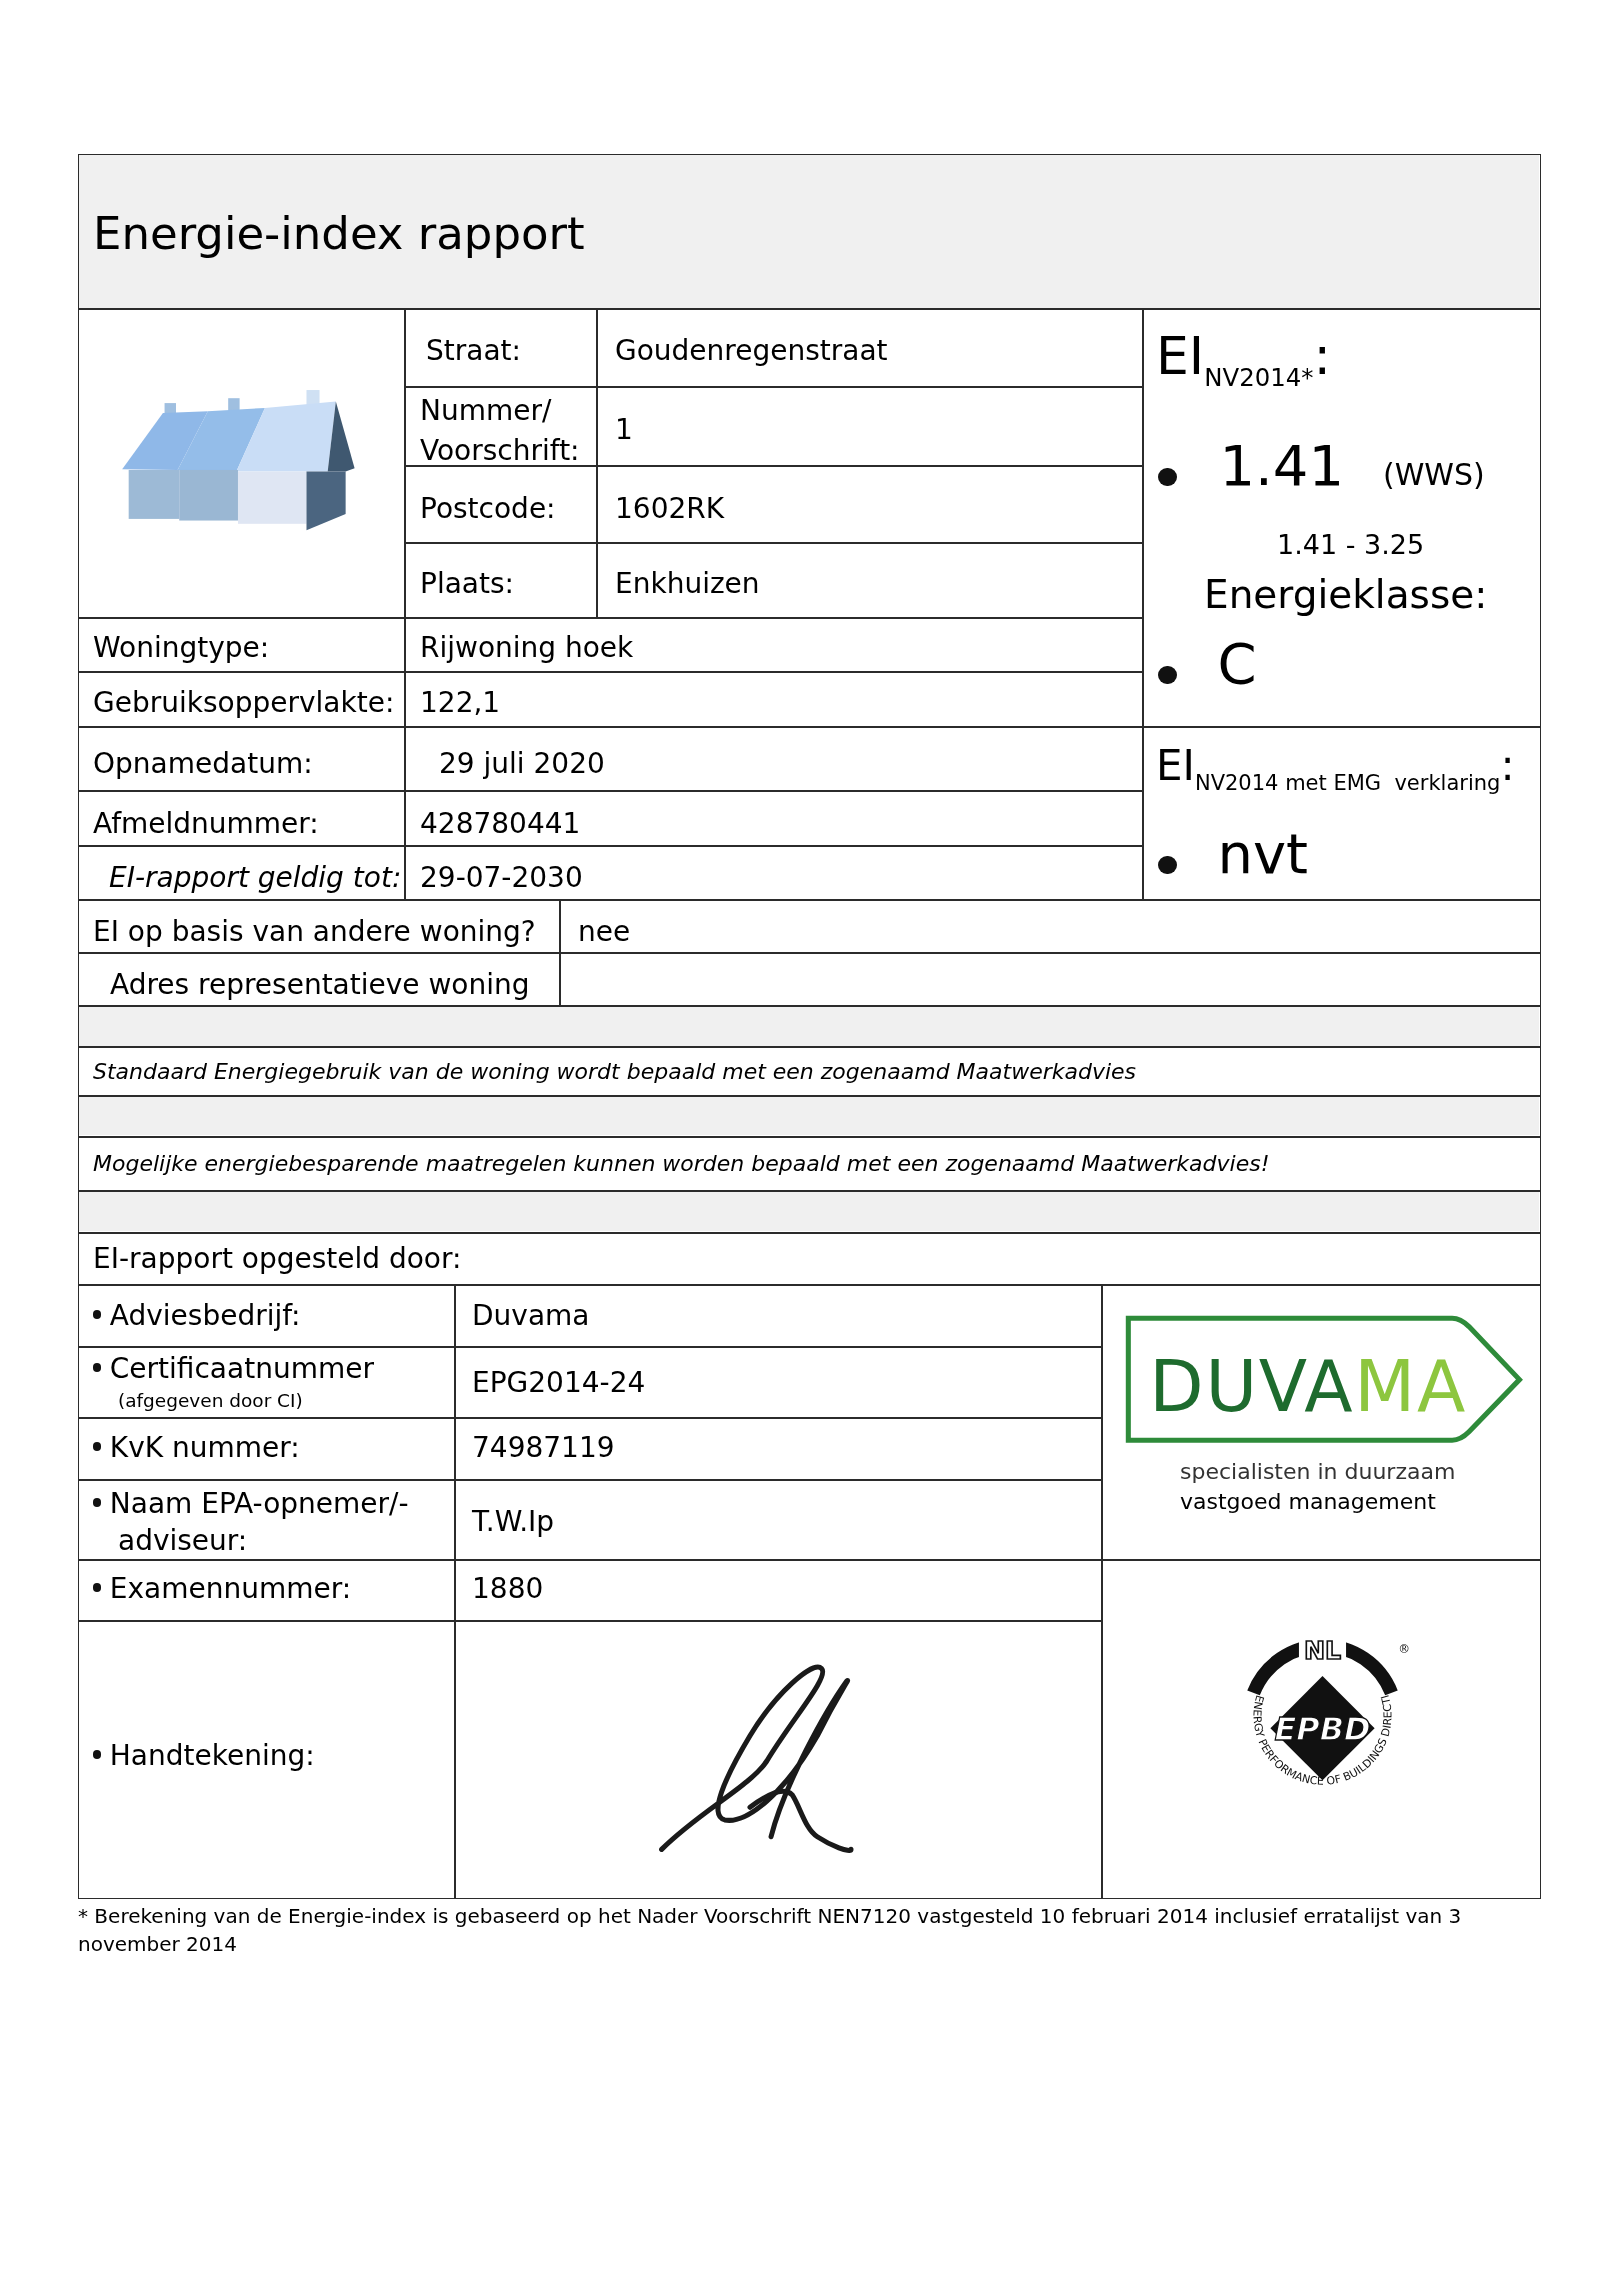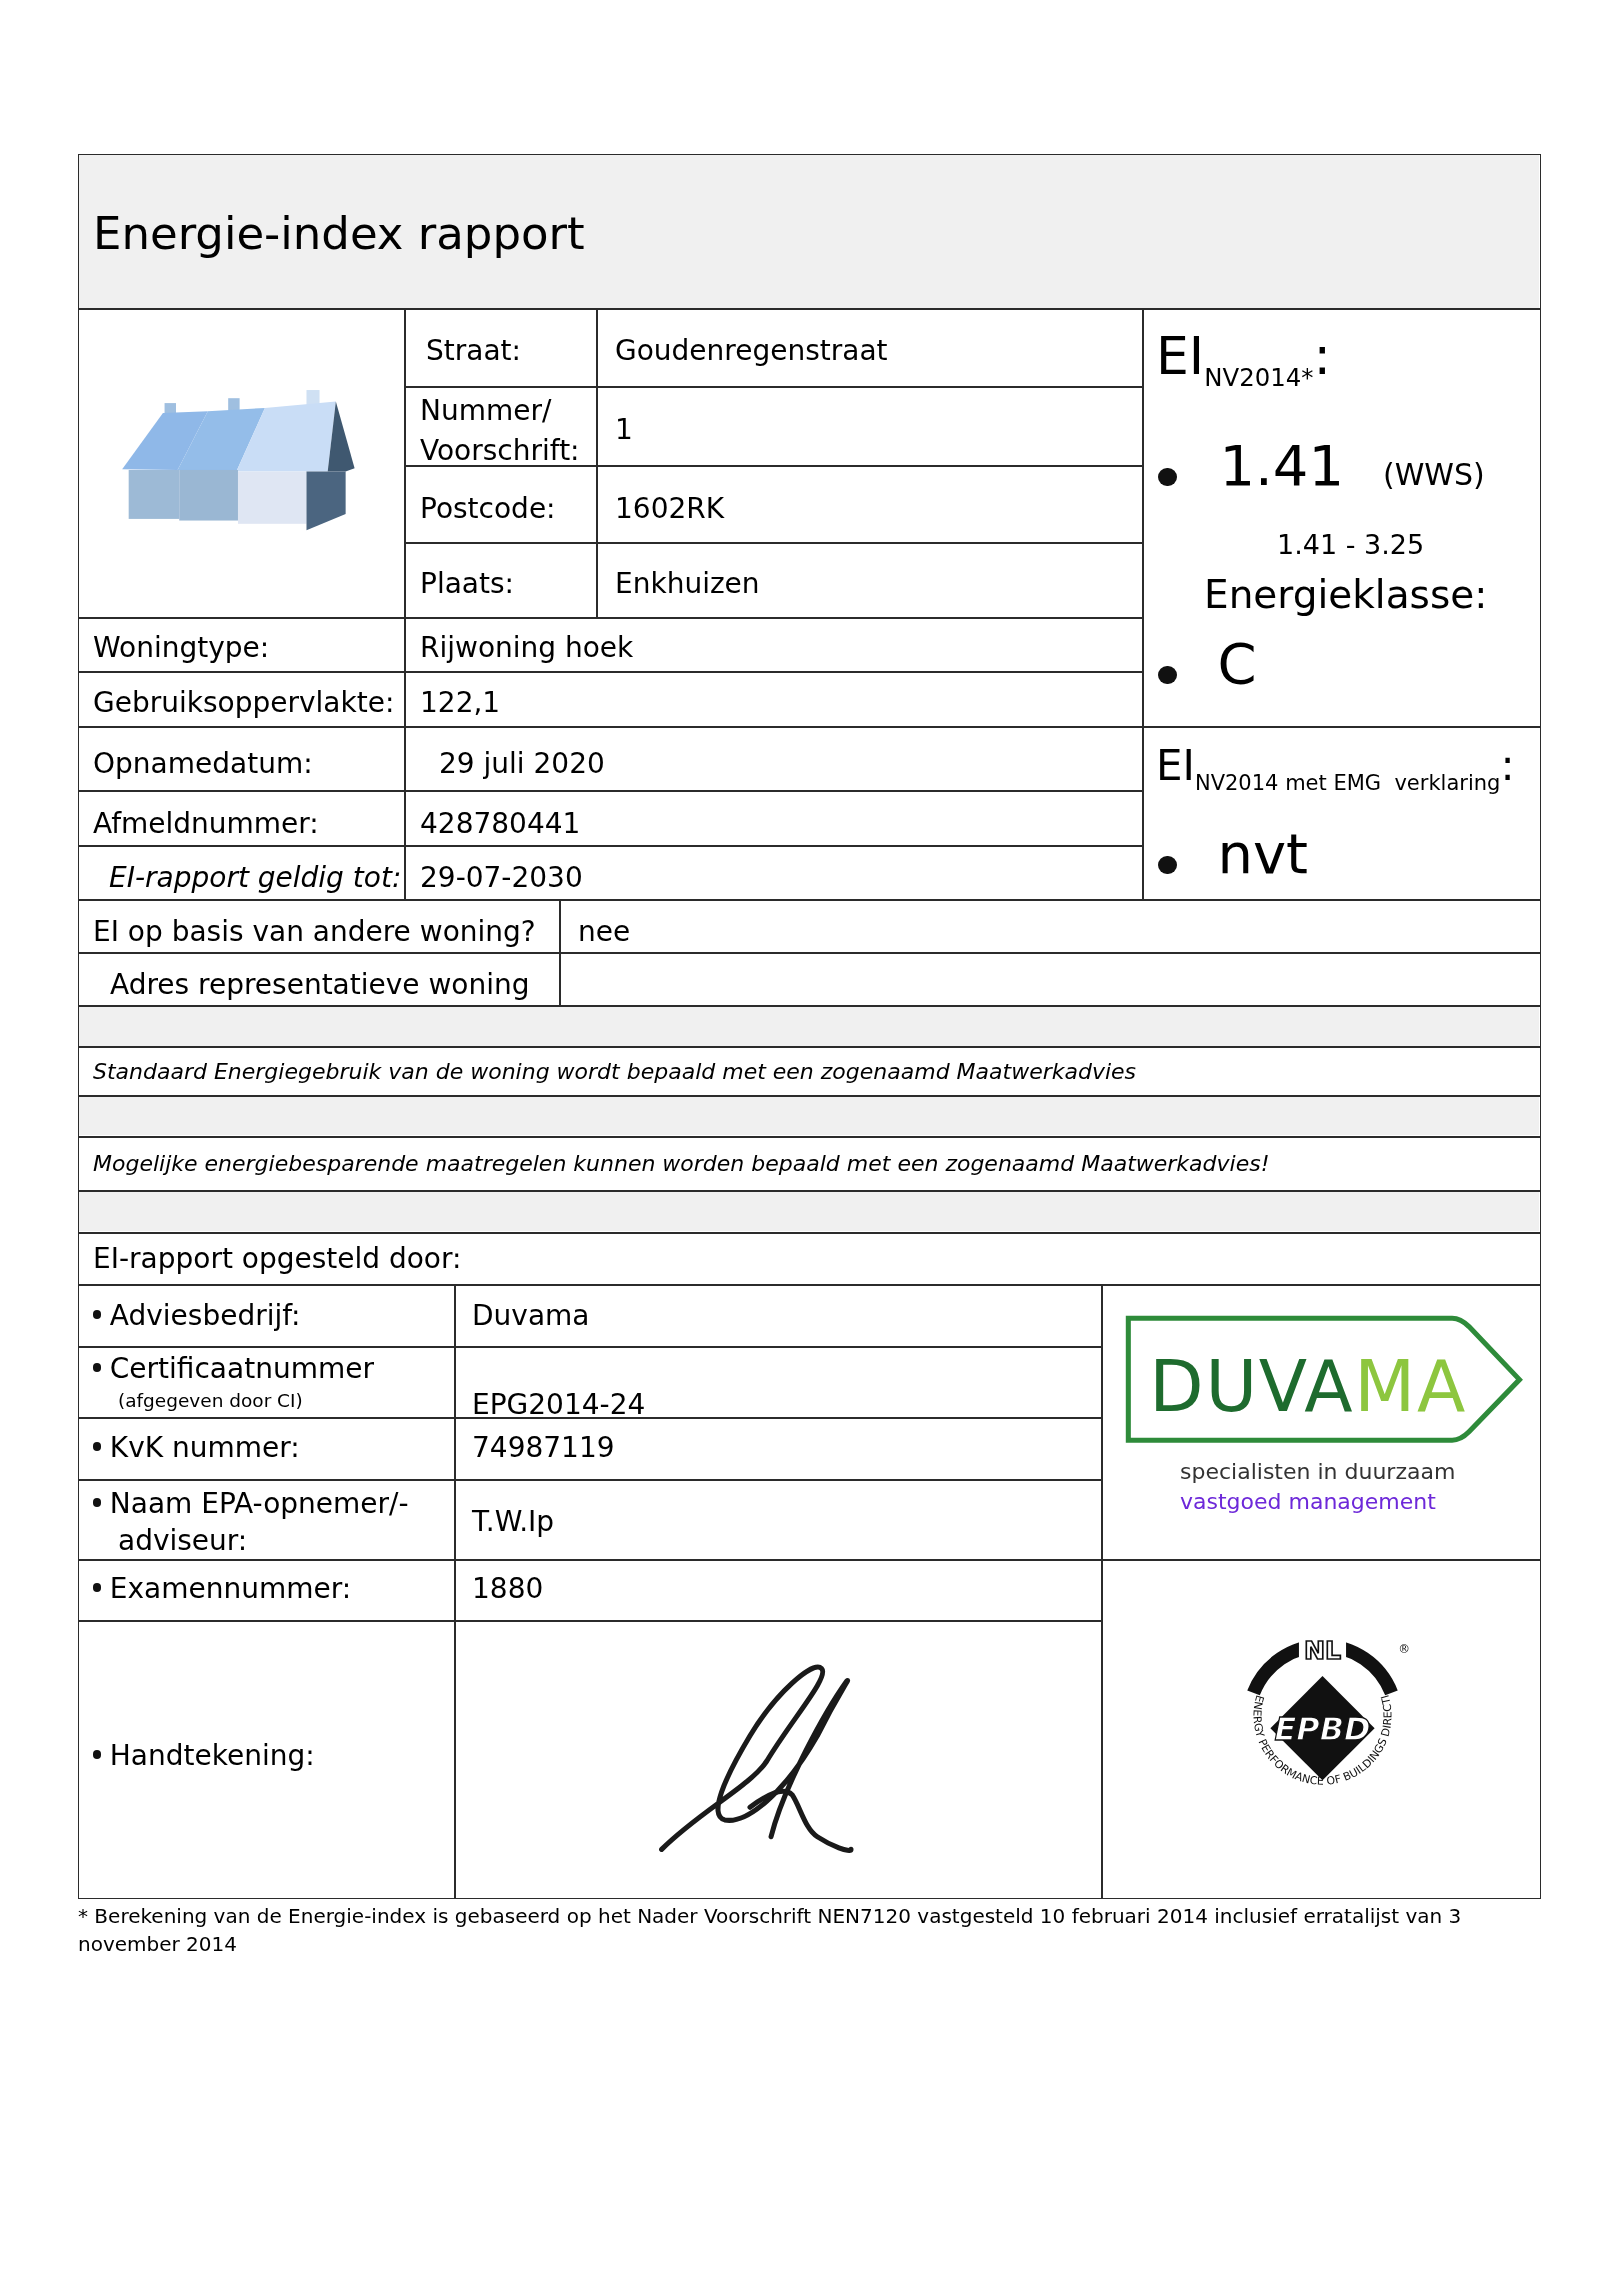--- a/index.html
+++ b/index.html
@@ -125,21 +125,21 @@
 <div class="txt ital" style="left:93px;top:1061px;">Standaard Energiegebruik van de woning wordt bepaald met een zogenaamd Maatwerkadvies</div>
 <div class="txt ital" style="left:93px;top:1153px;">Mogelijke energiebesparende maatregelen kunnen worden bepaald met een zogenaamd Maatwerkadvies!</div>
 
 <div class="txt" style="left:93px;top:1245px;">EI-rapport opgesteld door:</div>
 
 <div class="txt" style="left:93px;top:1302px;"><span class="bul"></span><span>Adviesbedrijf:</span></div>
 <div class="txt" style="left:472px;top:1302px;">Duvama</div>
 
 <div class="txt" style="left:93px;top:1355px;"><span class="bul"></span><span>Certificaatnummer</span></div>
 <div class="txt small" style="left:118px;top:1392px;">(afgegeven door CI)</div>
-<div class="txt" style="left:472px;top:1369px;margin-top:22px;">EPG2014-24</div>
+<div class="txt" style="left:472px;top:1369px;">EPG2014-24</div>
 
 <div class="txt" style="left:93px;top:1434px;"><span class="bul"></span><span>KvK nummer:</span></div>
 <div class="txt" style="left:472px;top:1434px;">74987119</div>
 
 <div class="txt" style="left:93px;top:1490px;"><span class="bul"></span><span>Naam EPA-opnemer/-</span></div>
 <div class="txt" style="left:118px;top:1527px;">adviseur:</div>
 <div class="txt" style="left:472px;top:1508px;">T.W.Ip</div>
 
 <div class="txt" style="left:93px;top:1575px;"><span class="bul"></span><span>Examennummer:</span></div>
 <div class="txt" style="left:472px;top:1575px;">1880</div>
@@ -151,21 +151,21 @@
   <path d="M120,175 C140,160 160,150 170,160 C180,175 185,200 200,210 C215,220 240,230 240,225"></path>
 </svg>
 
 <svg class="abs" style="left:1124px;top:1314px;width:404px;height:143px;" viewBox="0 0 480 170">
   <path d="M5,5 L390,5 Q400,5 410,15 L470,78 L410,140 Q400,150 390,150 L5,150 Z" fill="none" stroke="#2e8b3a" stroke-width="6"></path>
   <text x="30" y="115" font-family="DejaVu Sans, sans-serif" font-size="84" font-weight="normal" letter-spacing="2">
     <tspan fill="#1e6b2e">DUVA</tspan><tspan fill="#8dc63f">MA</tspan>
   </text>
 </svg>
 <div class="txt" style="left:1180px;top:1461px;font-size:22px;color:#333;">specialisten in duurzaam</div>
-<div class="txt" style="left:1180px;top:1491px;font-size:22px;color:#6d28d9;">vastgoed management</div>
+<div class="txt" style="left:1180px;top:1491px;font-size:22px;color:#000000;">vastgoed management</div>
 
 <svg class="abs" style="left:1230px;top:1634px;width:185px;height:185px;" viewBox="0 0 220 220">
   <defs>
     <path id="ringpath" d="M32,72 A82,82 0 1,0 188,72"></path>
   </defs>
   <path d="M28,70 A88,88 0 0,1 192,70" fill="none" stroke="#111" stroke-width="16"></path>
   <rect x="82" y="2" width="56" height="30" fill="#fff"></rect>
   <text x="110" y="30" text-anchor="middle" font-family="DejaVu Sans, sans-serif" font-size="30" font-weight="bold" fill="#fff" stroke="#111" stroke-width="2">NL</text>
   <text x="200" y="22" font-family="DejaVu Sans, sans-serif" font-size="14" fill="#111">®</text>
   <polygon points="110,50 172,112 110,174 48,112" fill="#111"></polygon>

